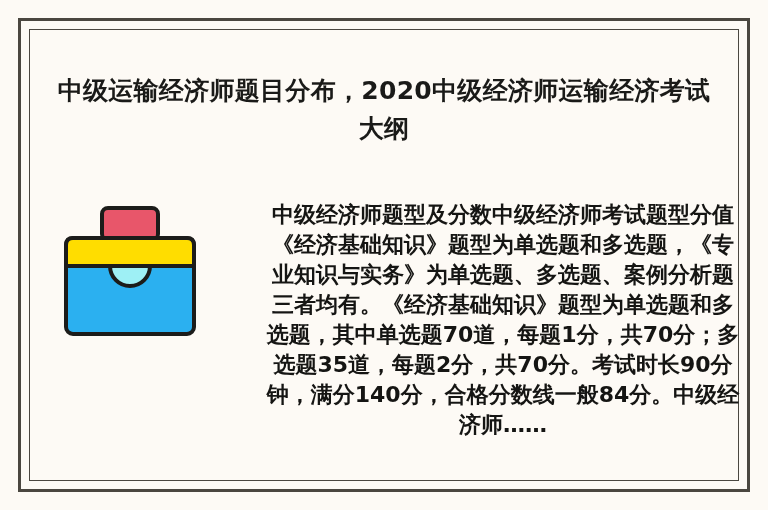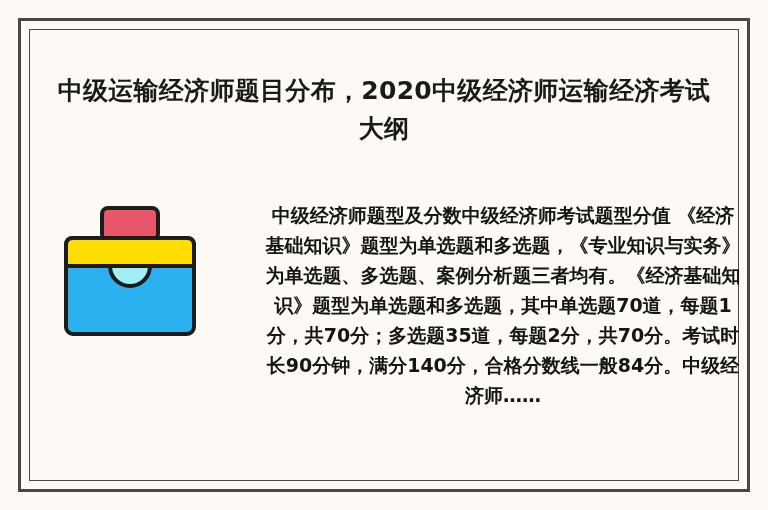--- a/index.html
+++ b/index.html
@@ -69,21 +69,21 @@
   }
   .illu-svg { display: block; width: 156px; height: 146px; }
 
   
   .body-text {
     position: absolute;
     left: 264px;
     top: 200px;
     width: 478px;
     text-align: center;
-    font-size: 19px;
+    font-size: 22px;
     line-height: 30px;
     font-weight: bold;
     color: #151513;
     font-family: "DejaVu Sans", "Liberation Sans", sans-serif;
     letter-spacing: 0px;
     word-break: break-all;
   }
 </style>
 </head>
 <body>

